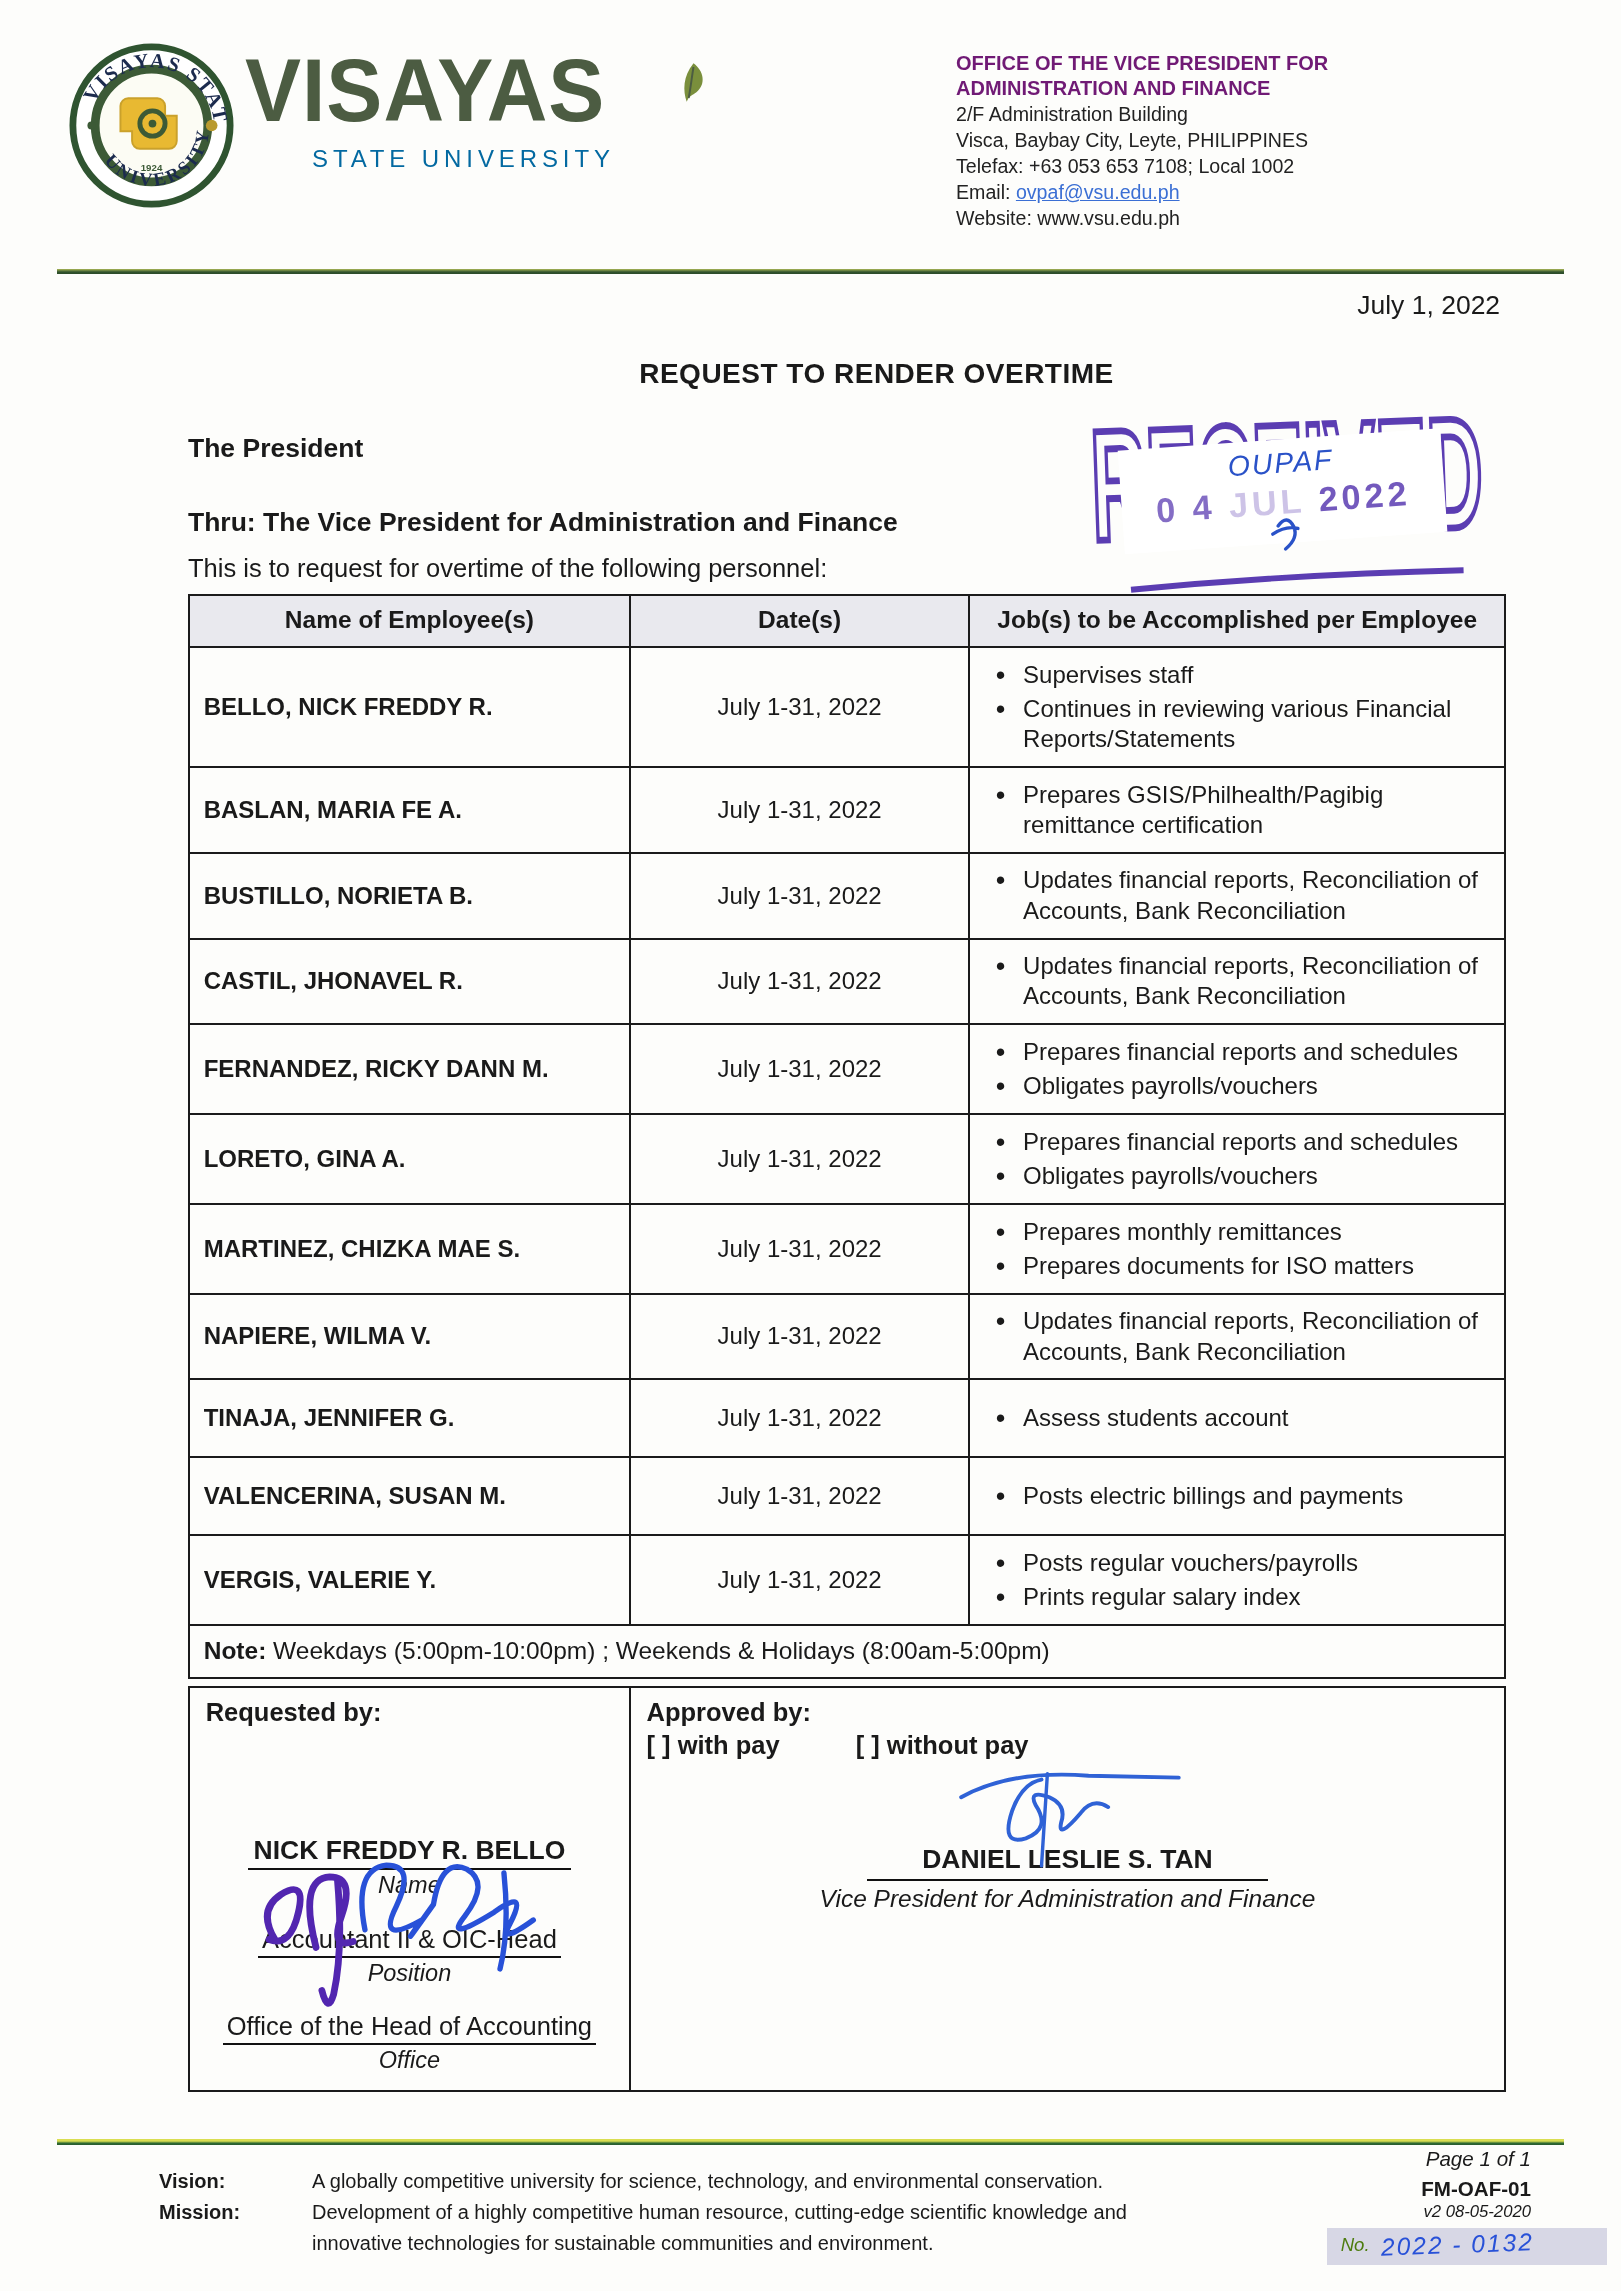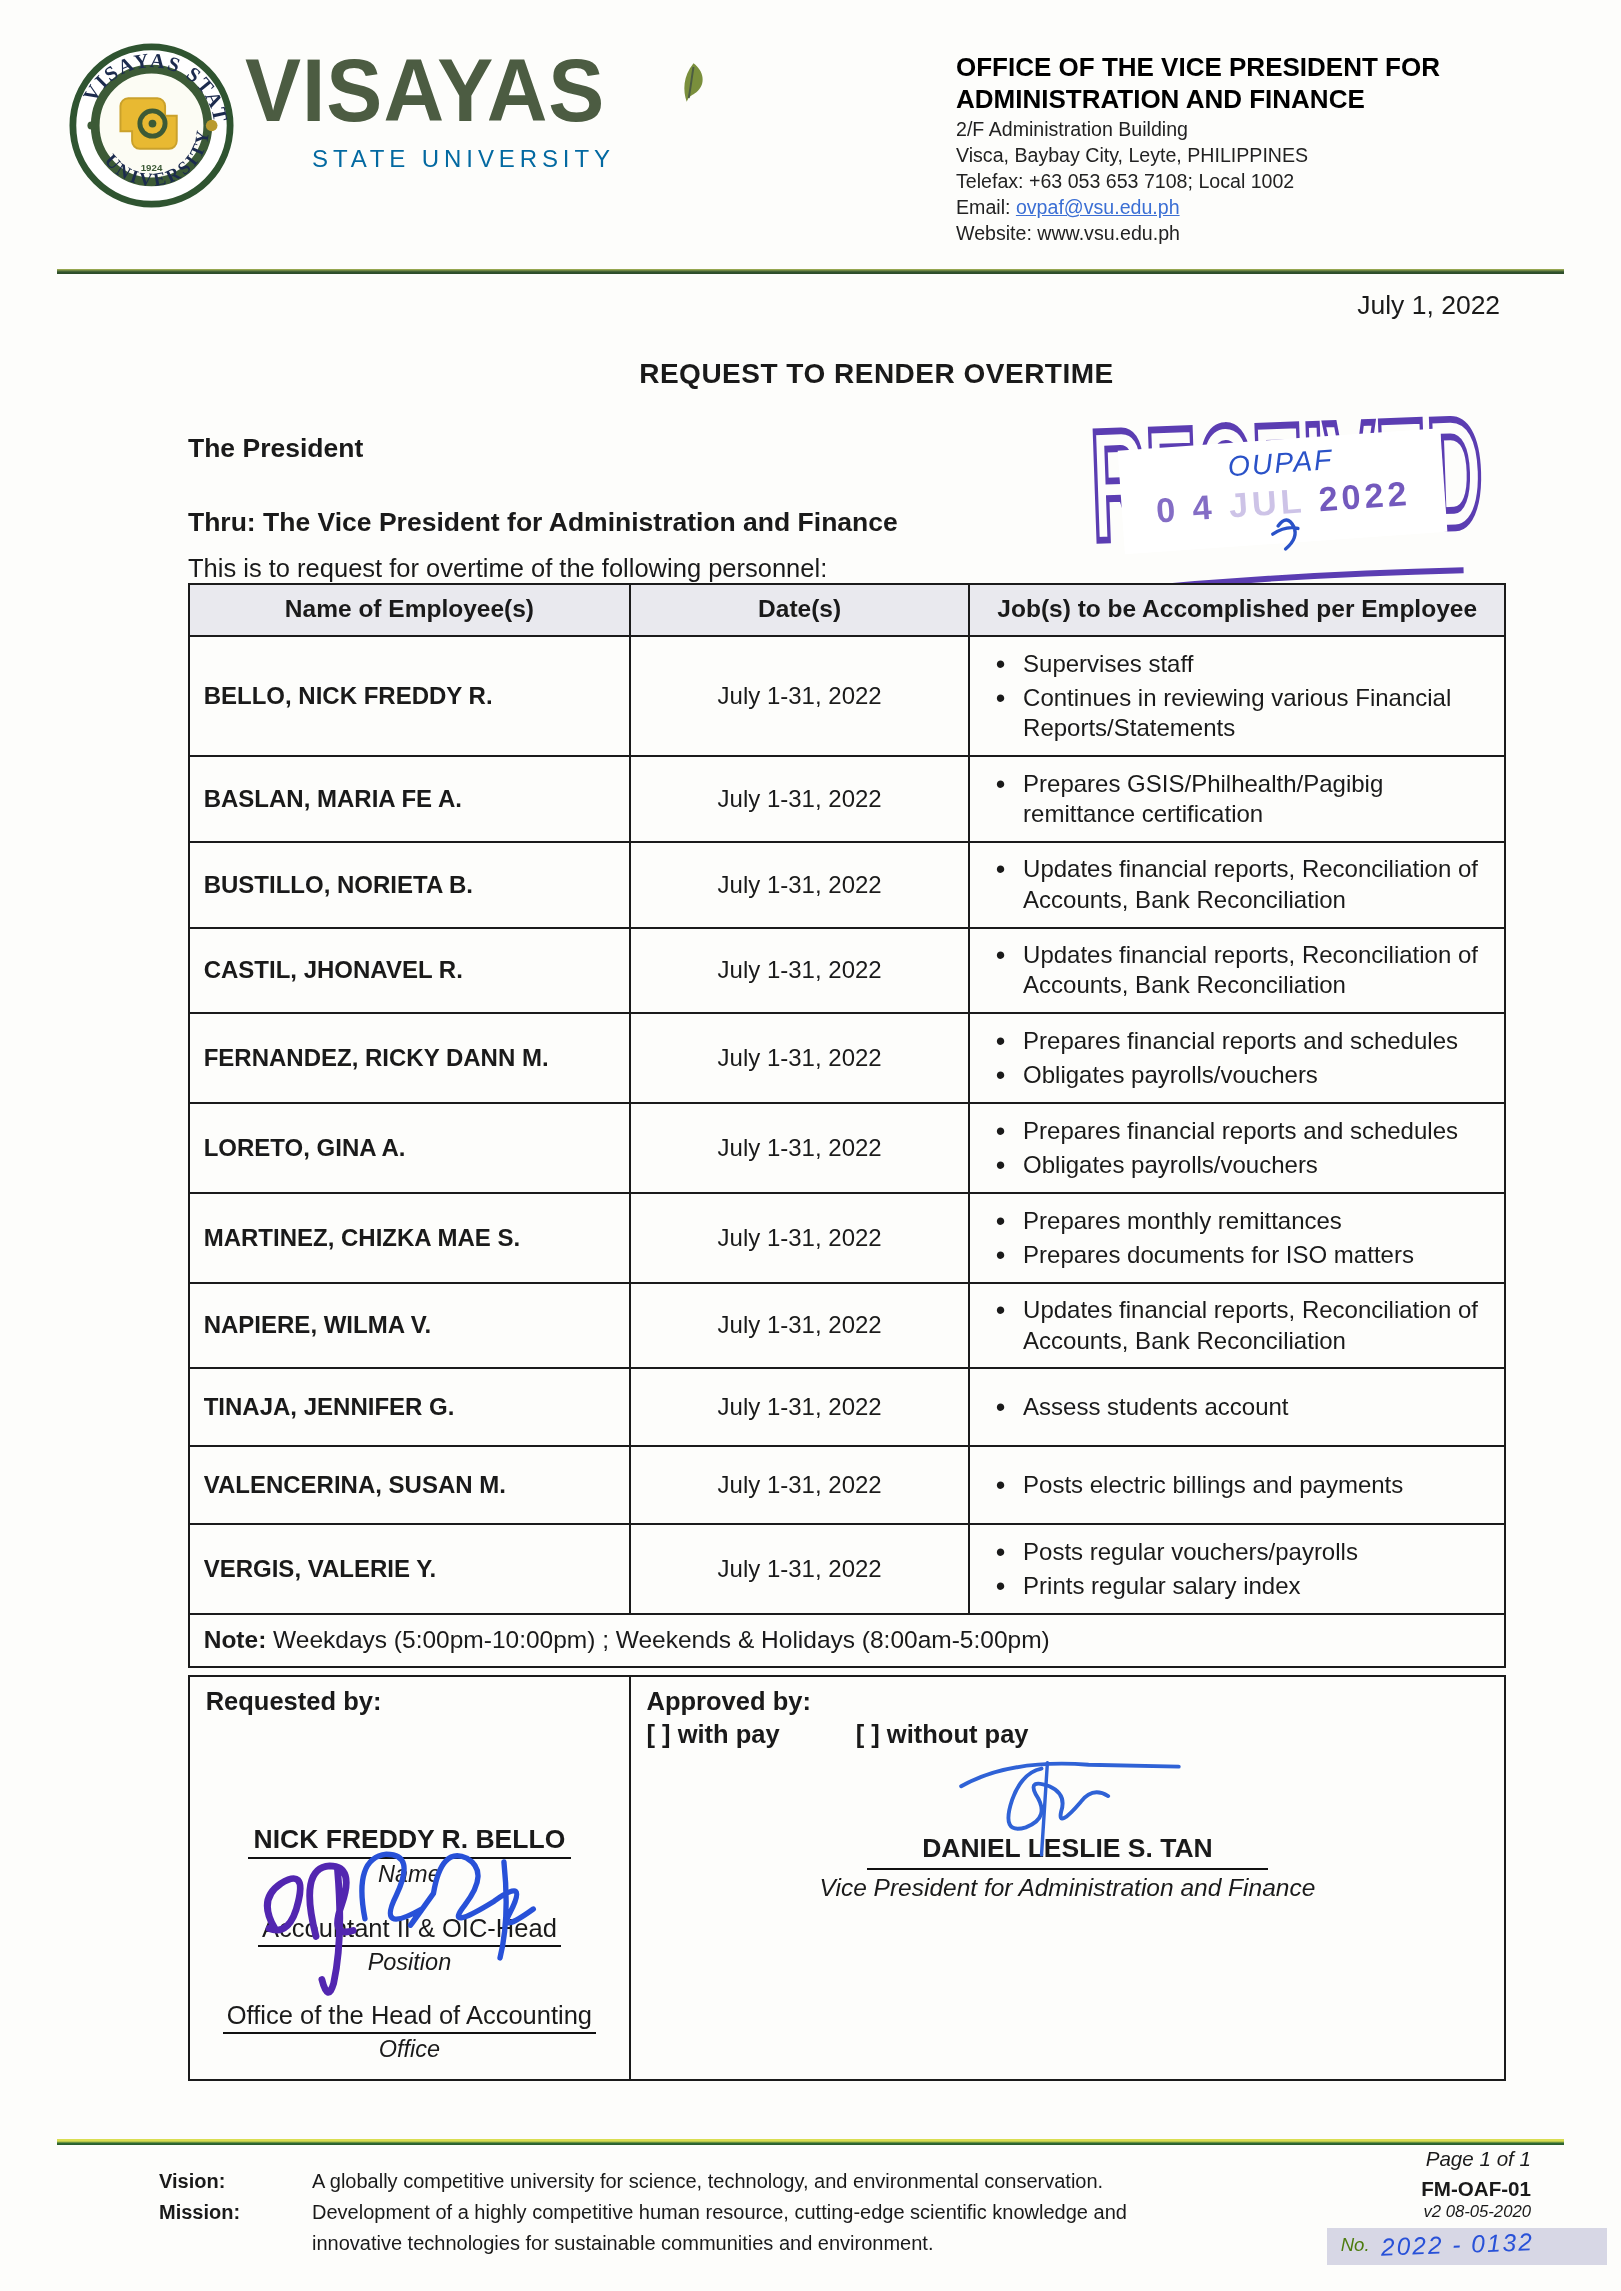--- a/index.html
+++ b/index.html
@@ -8,39 +8,39 @@
   .page { position:relative; width:1621px; height:2292px; background:#fdfdfb; overflow:hidden; margin:0 auto; }
 
   
   .header { position:absolute; top:41px; left:69px; right:69px; height:206px; }
   .seal { position:absolute; left:0; top:2px; }
   .wordmark { position:absolute; left:176px; top:7.8px; width:461px; }
   .wordmark .big { font-size:84px; font-weight:bold; letter-spacing:1px; color:#4c5c42; line-height:1; transform:scaleY(1.05); }
   .wordmark .sub { font-size:24px; letter-spacing:4.9px; color:#0369a1; margin-top:12px; padding-left:67px; }
   .leaf { position:absolute; left:610px; top:19.6px; }
   .contact { position:absolute; left:887px; top:9.8px; width:588px; line-height:1.28; }
-  .contact .office { font-size:26px; font-weight:bold; color:#000000; line-height:1.25; }
+  .contact .office { font-size:20px; font-weight:bold; color:#701a75; line-height:1.25; }
   .contact .line { font-size:19.6px; color:#222; margin-top:1px; }
   .contact a { color:#3b6fd4; text-decoration:underline; }
   .rule-top { position:absolute; top:269px; left:57px; right:57px; height:4.9px;
               background:linear-gradient(to bottom,#aab757 0%,#31532e 60%,#2c4b29 100%); }
 
   
   .bodywrap { position:absolute; left:188px; top:290px; width:1318px; }
   .dateline { text-align:right; font-size:26.5px; padding-right:5.9px; }
   .doc-title { text-align:center; font-size:28px; font-weight:bold; letter-spacing:0.5px; margin-top:37px; padding-left:59px; }
   .addr { font-size:26.5px; font-weight:bold; margin-top:43px; }
   .thru { font-size:26.5px; font-weight:bold; margin-top:43px; }
   .intro { font-size:25.5px; margin-top:15.7px; }
 
   
   .stamp { position:absolute; left:1073px; top:341px; width:431px; height:263px; pointer-events:none; }
 
   
-  table.ot { border-collapse:collapse; width:1318px; margin-top:0; }
+  table.ot { border-collapse:collapse; width:1318px; margin-top:11px; }
   table.ot th, table.ot td { border:2px solid #1b1b1b; }
   table.ot thead th { background:#e9e9ee; font-size:24.5px; font-weight:bold; text-align:center; padding:9.8px 13.7px; line-height:1.25; }
   table.ot td { font-size:24px; line-height:1.26; padding:7.8px 13.7px; height:78px; vertical-align:middle; }
   td.c-name { font-weight:bold; padding-left:17.6px; }
   td.c-date { text-align:center; }
   td.c-jobs ul { list-style:none; }
   td.c-jobs li { position:relative; padding-left:39px; margin:3.9px 0; }
   td.c-jobs li::before { content:"•"; position:absolute; left:11.8px; top:-2px; font-size:27.4px; }
   tr.note-row td { height:49px; padding:9.8px 13.7px; font-size:24.5px; }
   tr.note-row b { font-weight:bold; }

